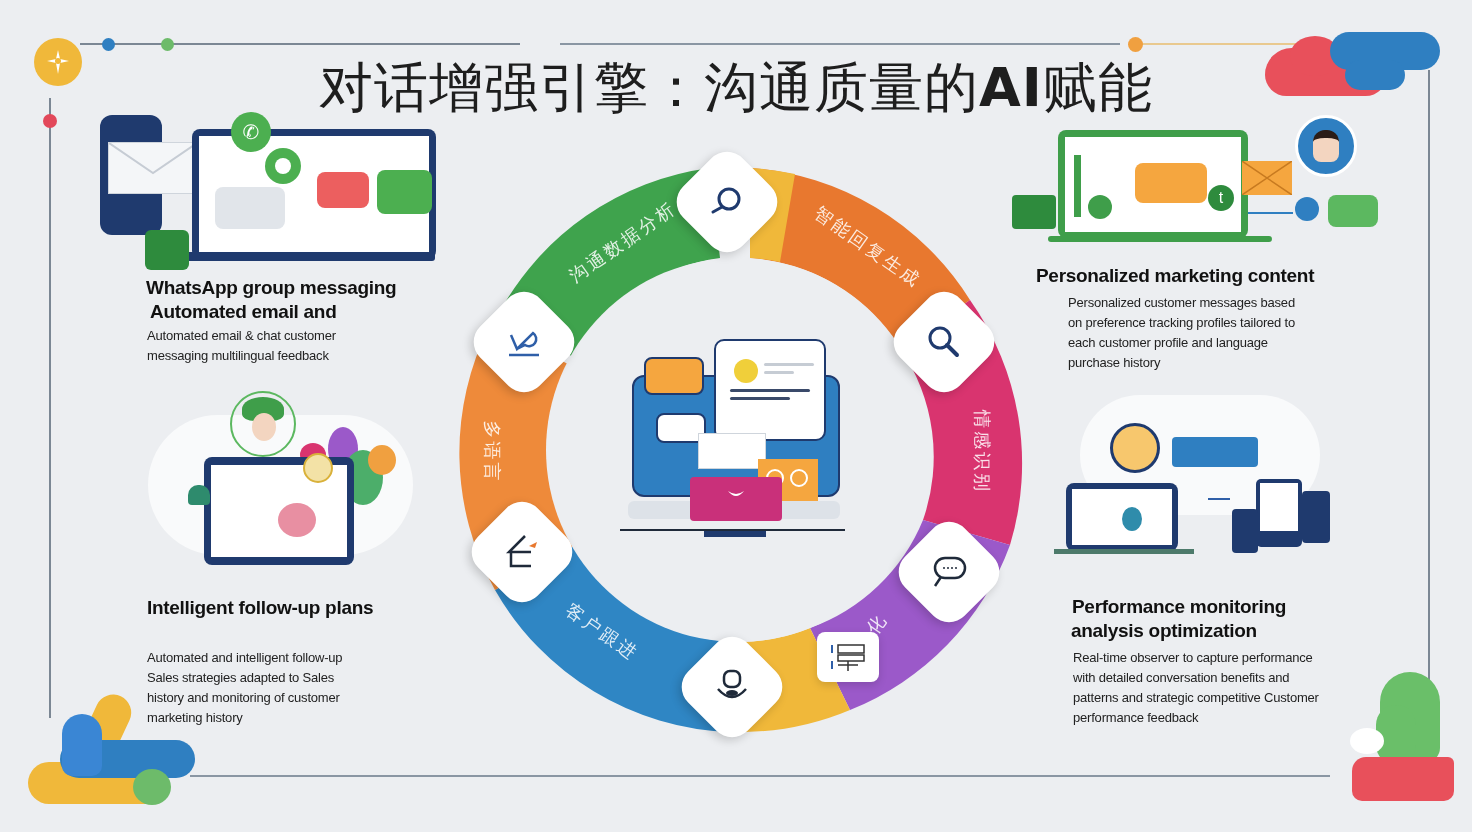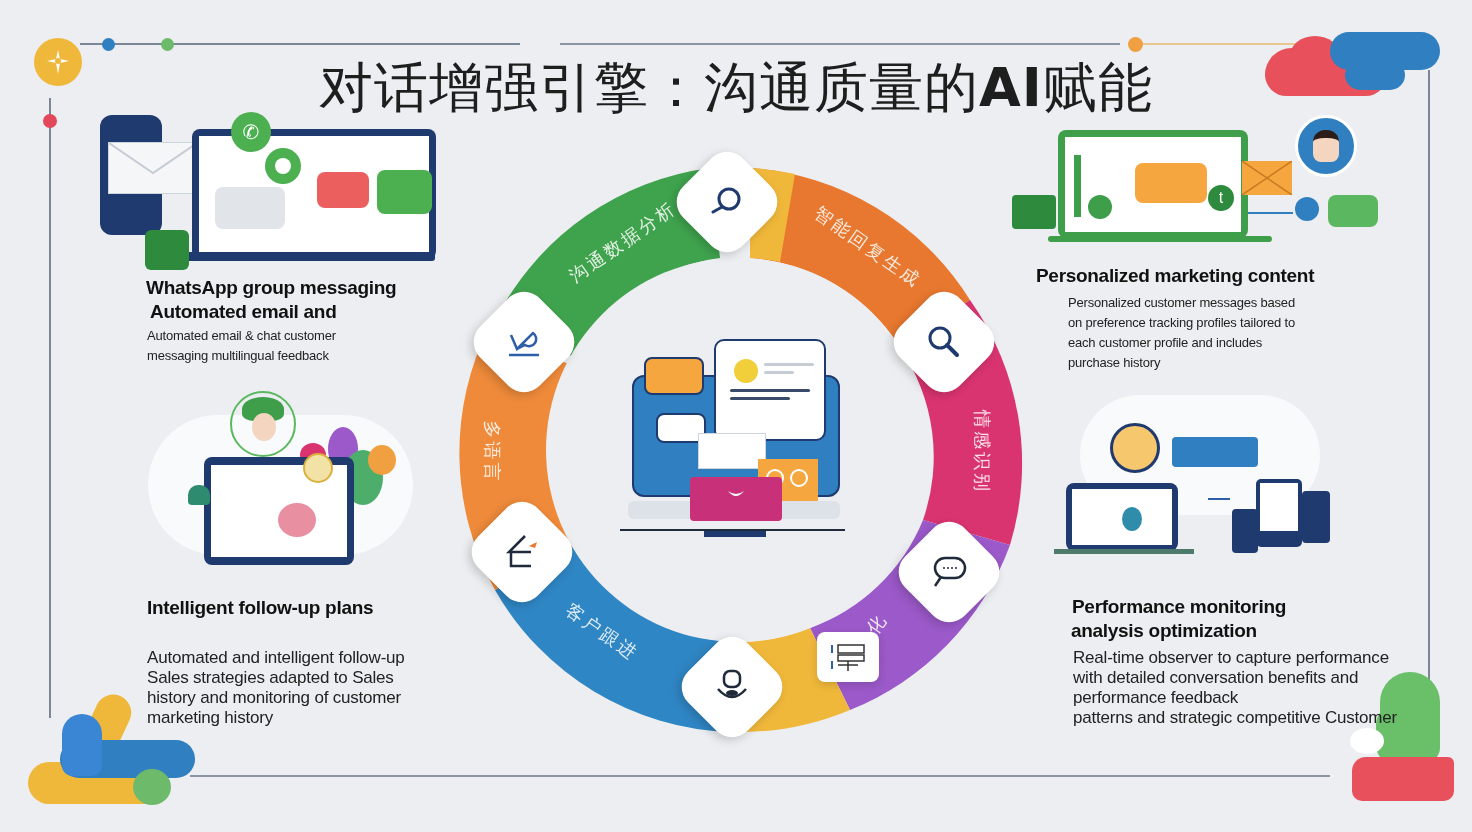--- a/index.html
+++ b/index.html
@@ -21,21 +21,21 @@
   .title {
     position: absolute; left: 0; width: 1472px; top: 52px;
     text-align: center; font-size: 54px; font-weight: 400;
     color: #1e1e1e; letter-spacing: 1px;
     font-family: "DejaVu Sans", sans-serif;
   }
   .title b { font-weight: 700; }
 
   
   .feat-title { position: absolute; font-weight: 700; font-size: 19px; line-height: 24px; color: #111; letter-spacing: -0.3px; }
-  .feat-desc { position: absolute; font-size: 17px; line-height: 20px; color: #222; letter-spacing: -0.2px; }
+  .feat-desc { position: absolute; font-size: 13px; line-height: 20px; color: #222; letter-spacing: -0.2px; }
 
   
   .laptop-frame { position: absolute; border-radius: 8px; }
   .screen { position: absolute; background: #fff; }
   .bubble { position: absolute; border-radius: 8px; }
   .bar { position: absolute; height: 3px; background: #c6ccd4; border-radius: 2px; }
 
   
   #ring { position: absolute; left: 450px; top: 150px; width: 580px; height: 600px; }
   .node {
@@ -144,21 +144,21 @@
   <div class="bubble" style="left:318px; top:80px; width:50px; height:32px; background:#5cb860;"></div>
   <div class="hline" style="left:238px; top:97px; width:45px; background:#2f7fc1;"></div>
 </div>
 
 <div class="feat-title" style="left:1036px; top:264px;">
   <span>Personalized marketing content</span>
 </div>
 <div class="feat-desc" style="left:1068px; top:293px; font-size:13px;">
   <div>Personalized customer messages based</div>
   <div>on preference tracking profiles tailored to</div>
-  <div>each customer profile and includes</div>
+  <div>each customer profile and language</div>
   <div>purchase history</div>
 </div>
 
 <div class="abs" style="left:148px; top:385px; width:265px; height:190px;">
   <div class="abs" style="left:0; top:30px; width:265px; height:140px; background:#f9fafb; border-radius:70px;"></div>
   <div class="dot" style="left:82px; top:6px; width:66px; height:66px; border:2px solid #5cb860; background:transparent;">
     <div style="position:absolute; left:10px; top:4px; width:42px; height:24px; background:#3f9e4a; border-radius:50% 50% 30% 30%;"></div>
     <div style="position:absolute; left:20px; top:20px; width:24px; height:28px; background:#f3d5c0; border-radius:50%;"></div>
   </div>
   <div class="dot" style="left:180px; top:42px; width:30px; height:44px; background:#9b59c9;"></div>
@@ -197,22 +197,22 @@
   <div class="laptop-frame" style="left:252px; top:96px; width:28px; height:52px; background:#1f3a6e; border-radius:4px;"></div>
 </div>
 
 <div class="feat-title" style="left:1072px; top:595px;">
   <div>Performance monitoring</div>
   <div style="margin-left:-1px;">analysis optimization</div>
 </div>
 <div class="feat-desc" style="left:1073px; top:648px;">
   <div>Real-time observer to capture performance</div>
   <div>with detailed conversation benefits and</div>
+  <div>patterns and strategic competitive Customer</div>
   <div>performance feedback</div>
-  <div>patterns and strategic competitive Customer</div>
 </div>
 
 <div id="ring">
   <svg width="580" height="600" viewBox="0 0 580 600" style="position:absolute; left:0; top:0;">
 
     <path d="M 48 165 A 282 282 0 0 1 260 18 L 270 108 A 192 192 0 0 0 125 208 Z" fill="#3fa34d"></path>
 
     <path d="M 300 18 A 282 282 0 0 1 520 150 L 450 198 A 192 192 0 0 0 300 108 Z" fill="#e8782f"></path>
     <path d="M 300 18 A 282 282 0 0 1 345 24 L 330 112 A 192 192 0 0 0 300 108 Z" fill="#f0b83a"></path>
 

